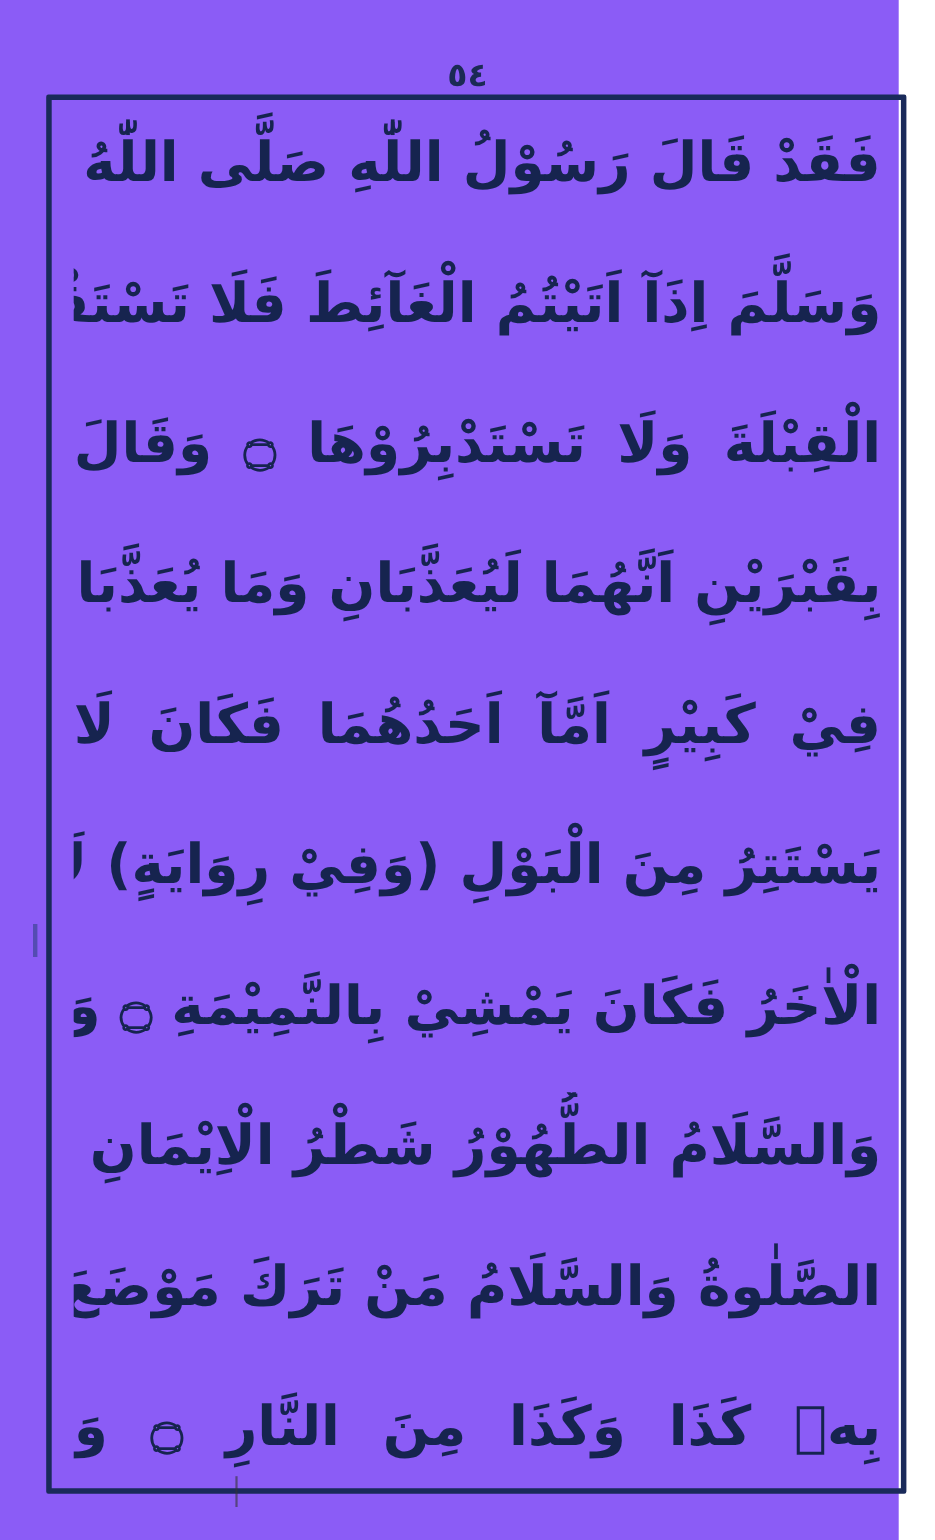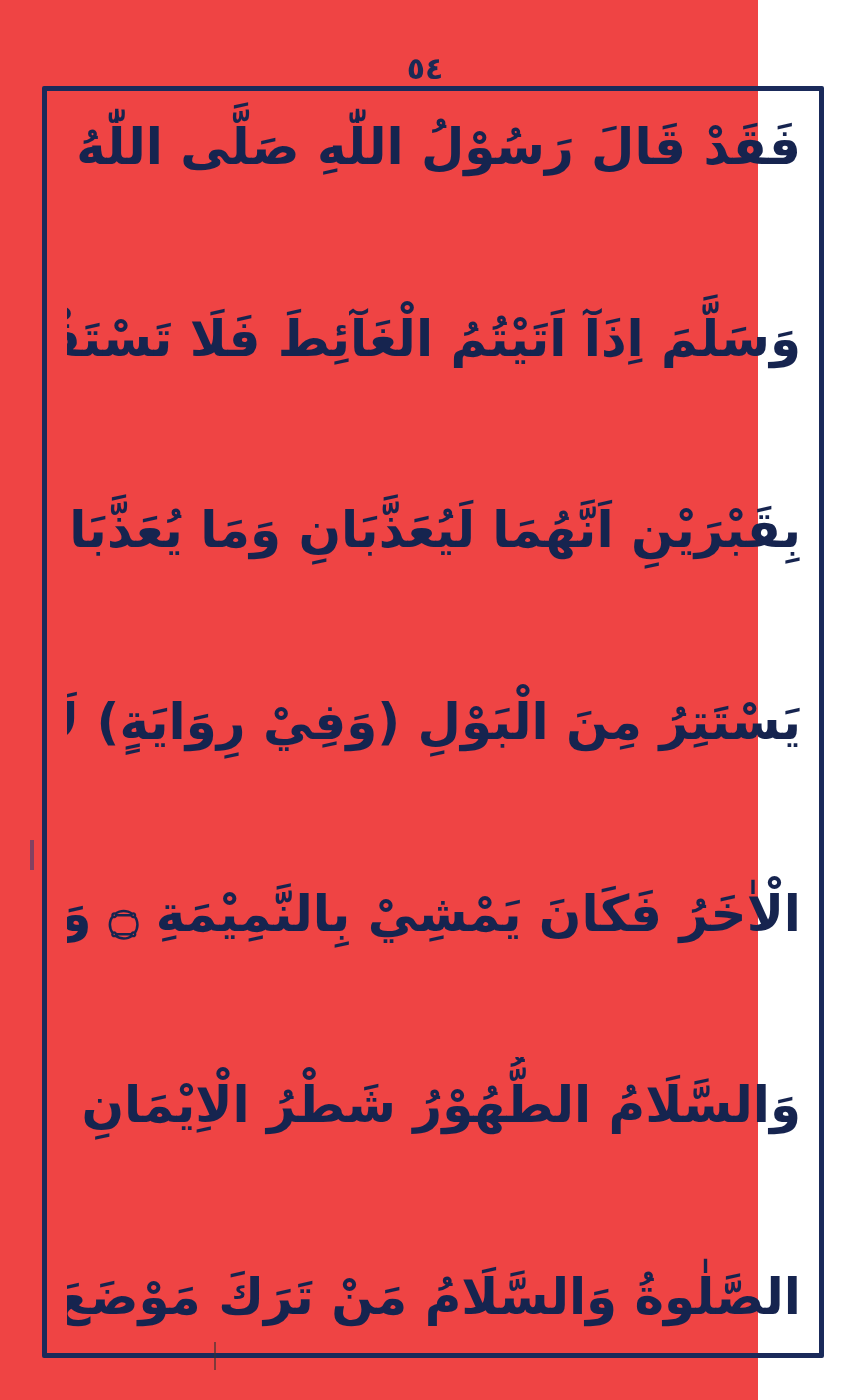--- a/index.html
+++ b/index.html
@@ -10,23 +10,23 @@
     body {
       width: 850px;
       height: 1400px;
       position: relative;
       overflow: hidden;
       font-family: "DejaVu Sans", sans-serif;
     }
     .page {
       position: absolute;
       left: 0; top: 0;
-      width: 758px;
+      width: 817px;
       height: 1400px;
-      background: #ef4444;
+      background: #8b5cf6;
     }
     .page-number {
       position: absolute;
       top: 52px;
       left: 0;
       width: 850px;
       text-align: center;
       font-family: "DejaVu Sans", sans-serif;
       font-size: 30px;
       font-weight: bold;
@@ -105,32 +105,41 @@
 
   <div class="frame">
     <div class="text-block">
       <div class="line">
           <span>فَقَدْ قَالَ رَسُوْلُ اللّٰهِ صَلَّى اللّٰهُ عَلَيْهِ</span>
         </div>
       <div class="line">
           <span>وَسَلَّمَ اِذَآ اَتَيْتُمُ الْغَآئِطَ فَلَا تَسْتَقْبِلُوا</span>
         </div>
       <div class="line">
+          <span>الْقِبْلَةَ وَلَا تَسْتَدْبِرُوْهَا ۝ وَقَالَ</span>
+        </div>
+      <div class="line">
           <span>بِقَبْرَيْنِ اَنَّهُمَا لَيُعَذَّبَانِ وَمَا يُعَذَّبَانِ</span>
+        </div>
+      <div class="line">
+          <span>فِيْ كَبِيْرٍ اَمَّآ اَحَدُهُمَا فَكَانَ لَا</span>
         </div>
       <div class="line">
           <span>يَسْتَتِرُ مِنَ الْبَوْلِ (وَفِيْ رِوَايَةٍ) لَا يَسْتَنْزِهُ وَاَمَّا</span>
         </div>
       <div class="line">
           <span>الْاٰخَرُ فَكَانَ يَمْشِيْ بِالنَّمِيْمَةِ ۝ وَقَالَ عَلَيْهِ الصَّلٰوةُ</span>
         </div>
       <div class="line">
           <span>وَالسَّلَامُ الطُّهُوْرُ شَطْرُ الْاِيْمَانِ ۝ وَقَالَ عَلَيْهِ</span>
         </div>
       <div class="line">
           <span>الصَّلٰوةُ وَالسَّلَامُ مَنْ تَرَكَ مَوْضَعَ شَعْرَةٍ</span>
         </div>
+      <div class="line">
+          <span>بِهٖ كَذَا وَكَذَا مِنَ النَّارِ ۝ وَ</span>
+        </div>
     </div>
   </div>
 
   <div class="margin-mark"></div>
   <div class="tick-mark"></div>
 </div>
 
 </body></html>

